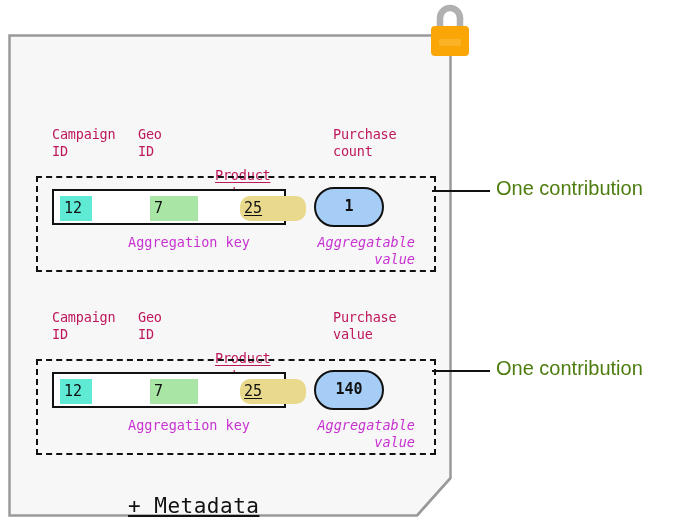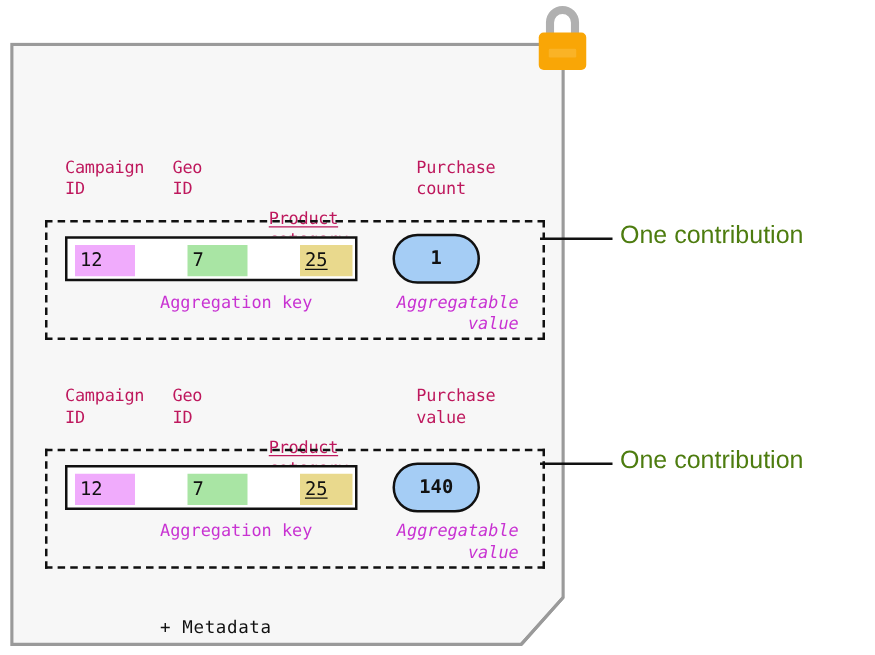--- a/index.html
+++ b/index.html
@@ -97,24 +97,24 @@
     position: absolute;
     top: 5px;
     height: 25px;
     line-height: 25px;
     font-size: 15px;
     color: #111111;
     text-align: left;
     padding-left: 4px;
     box-sizing: border-box;
   }
-  .cell-campaign { left: 6px;   width: 48px; background: #f0abfc; }
+  .cell-campaign { left: 6px;   width: 32px; background: #5eead4; }
   .cell-geo      { left: 96px;  width: 48px; background: #a9e5a4; }
-  .cell-product  { left: 186px; width: 42px; background: #e9d98d;
-                   text-decoration: underline; text-underline-offset: 2px; }
+  .cell-product  { left: 186px; width: 66px; background: #e9d98d;
+                   text-decoration: underline; text-underline-offset: 2px; border-radius: 10px; }
 
   
   .pill {
     position: absolute;
     left: 276px;
     top: 9px;
     width: 70px;
     height: 40px;
     border-radius: 20px;
     background: #a5cdf5;
@@ -166,24 +166,25 @@
     white-space: nowrap;
   }
   .callout-1 { left: 496px; top: 177px; }
   .callout-2 { left: 496px; top: 357px; }
 
   
   .metadata {
     position: absolute;
     left: 120px;
     top: 460px;
-    font-size: 14px;
+    font-size: 21px;
     color: #111111;
     letter-spacing: 0.5px;
     white-space: nowrap;
+    text-decoration: underline;
   }
 </style>
 </head>
 <body>
 
 <div id="stage">
 
   <div class="card">
     <svg class="card-bg" viewBox="0 0 444 483" preserveAspectRatio="none">
       <path d="M1.5,1.5 L442.5,1.5 L442.5,444 L409,481.5 L1.5,481.5 Z" fill="#f7f7f7" stroke="#9a9a9a" stroke-width="2.5"></path>

